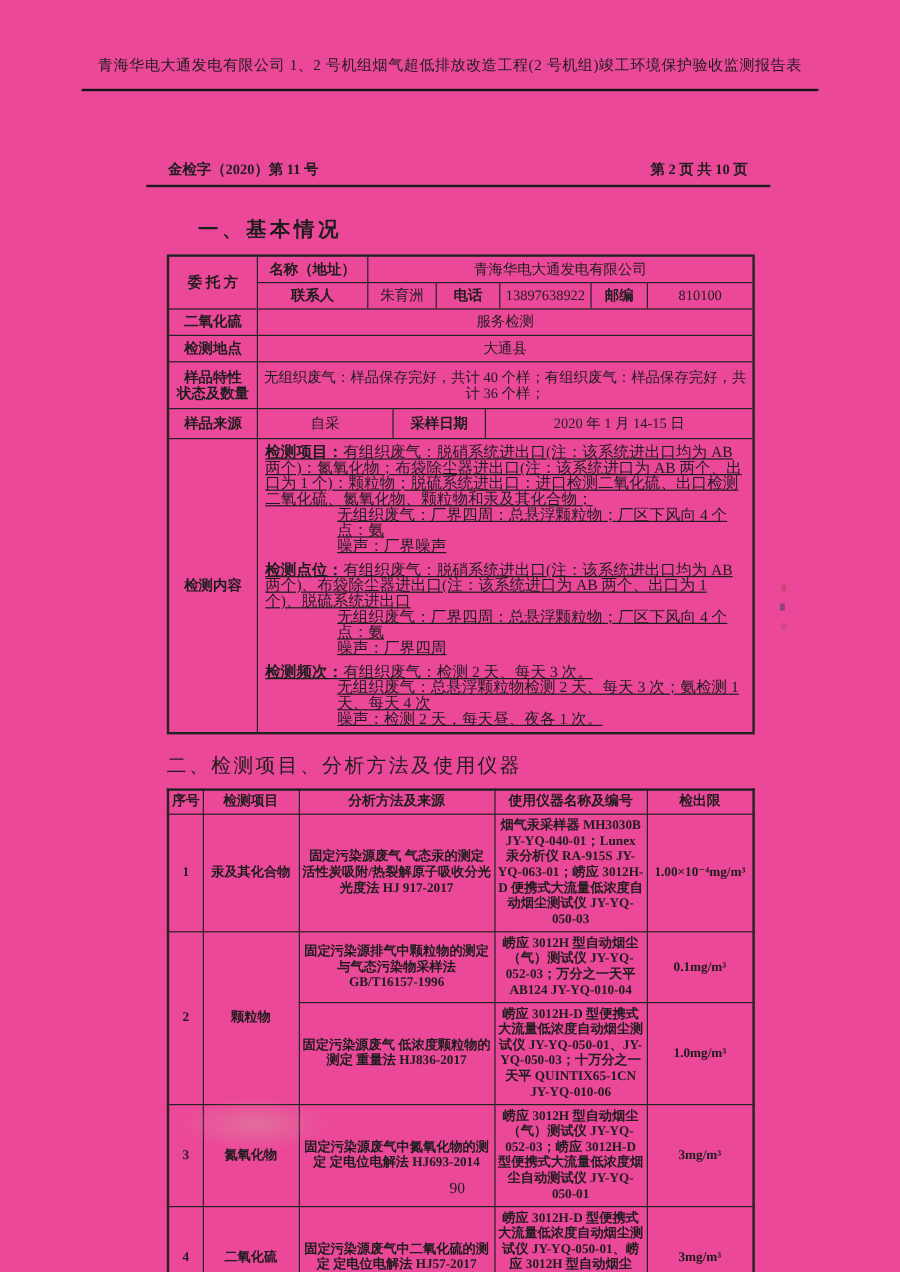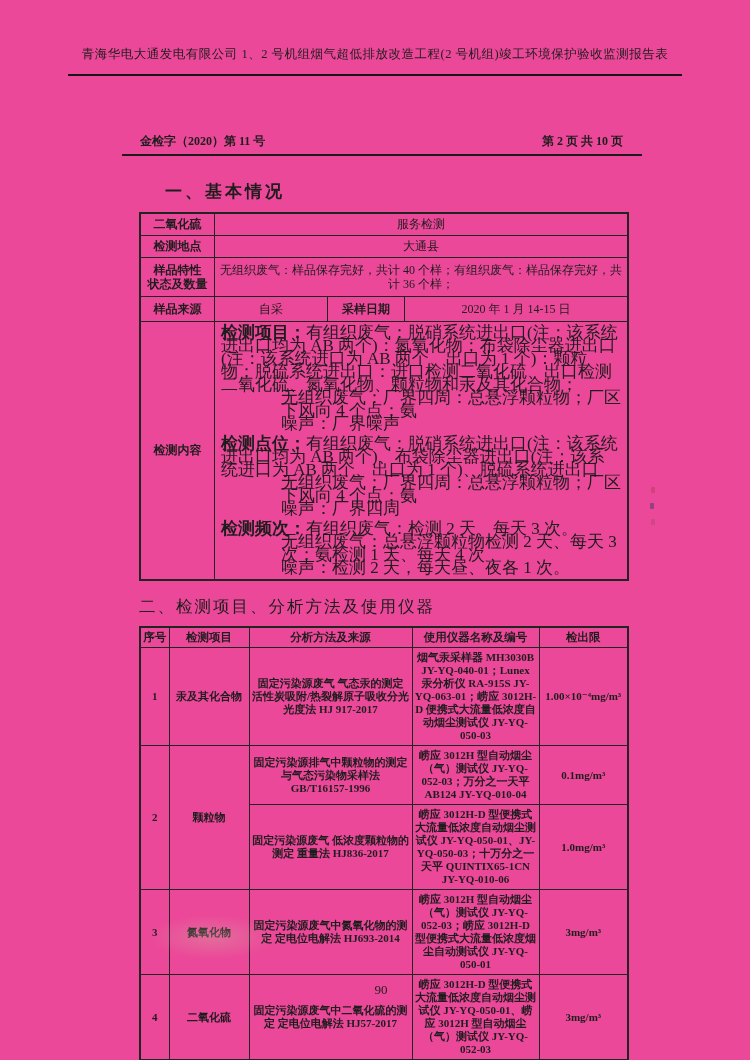--- a/index.html
+++ b/index.html
@@ -28,21 +28,21 @@
   .w-sub{width:92px;flex:none;}
   .fx{flex:1;}
   .stack{flex:1;display:flex;flex-direction:column;}
   .stack .t1row{border-bottom:1px solid #232323;}
   .stack .t1row:last-child{border-bottom:none;}
   .h20{min-height:21px;}
   .h38{min-height:38px;}
   .h24{min-height:24px;}
   .w57{width:57px;flex:none;} .w53{width:53px;flex:none;} .w76{width:76px;flex:none;}
   .w47{width:47px;flex:none;} .w113{width:113px;flex:none;} .w77{width:77px;flex:none;}
-  .content-cell{flex:1;display:block;text-align:left;padding:4px 6px 5px 6px;font-size:17px;line-height:13px;}
+  .content-cell{flex:1;display:block;text-align:left;padding:4px 6px 5px 6px;font-size:13px;line-height:13px;text-decoration:underline;}
   .cline{text-align:left;}
   .cline.ind{padding-left:60px;}
   .cline .lead{font-weight:bold;}
   .blankline{height:7px;}
   
   .t2{width:100%;border-collapse:collapse;font-size:11px;line-height:13px;text-align:center;
       border:2px solid #232323;table-layout:fixed;}
   .t2 th,.t2 td{border:1px solid #232323;padding:3px 2px;vertical-align:middle;word-break:break-word;font-weight:bold;}
   .t2 th{font-weight:bold;font-size:11.5px;}
   .col-no{width:29px;} .col-item{width:80px;} .col-method{width:163px;}
@@ -69,20 +69,37 @@
 
     <div class="docline">
       <span class="dn">金检字（2020）第 11 号</span>
       <span>第 2 页 共 10 页</span>
     </div>
 
     <div class="s1-title">一、基本情况</div>
 
     <div class="t1">
 
+      <div class="t1row">
+        <div class="c w-lab lbl">委 托 方</div>
+        <div class="stack">
+          <div class="t1row h20">
+            <div class="c w-sub lbl">名称（地址）</div>
+            <div class="c fx">青海华电大通发电有限公司</div>
+          </div>
+          <div class="t1row h20">
+            <div class="c w-sub lbl">联系人</div>
+            <div class="c w57">朱育洲</div>
+            <div class="c w53 lbl">电话</div>
+            <div class="c w76">13897638922</div>
+            <div class="c w47 lbl">邮编</div>
+            <div class="c fx">810100</div>
+          </div>
+        </div>
+      </div>
       <div class="t1row h20">
         <div class="c w-lab lbl">二氧化硫</div>
         <div class="c fx">服务检测</div>
       </div>
       <div class="t1row h20">
         <div class="c w-lab lbl">检测地点</div>
         <div class="c fx">大通县</div>
       </div>
       <div class="t1row h38">
         <div class="c w-lab lbl">

